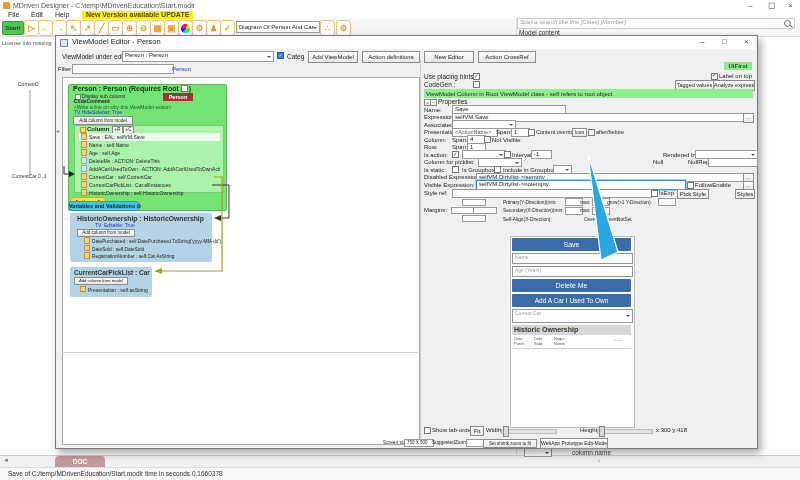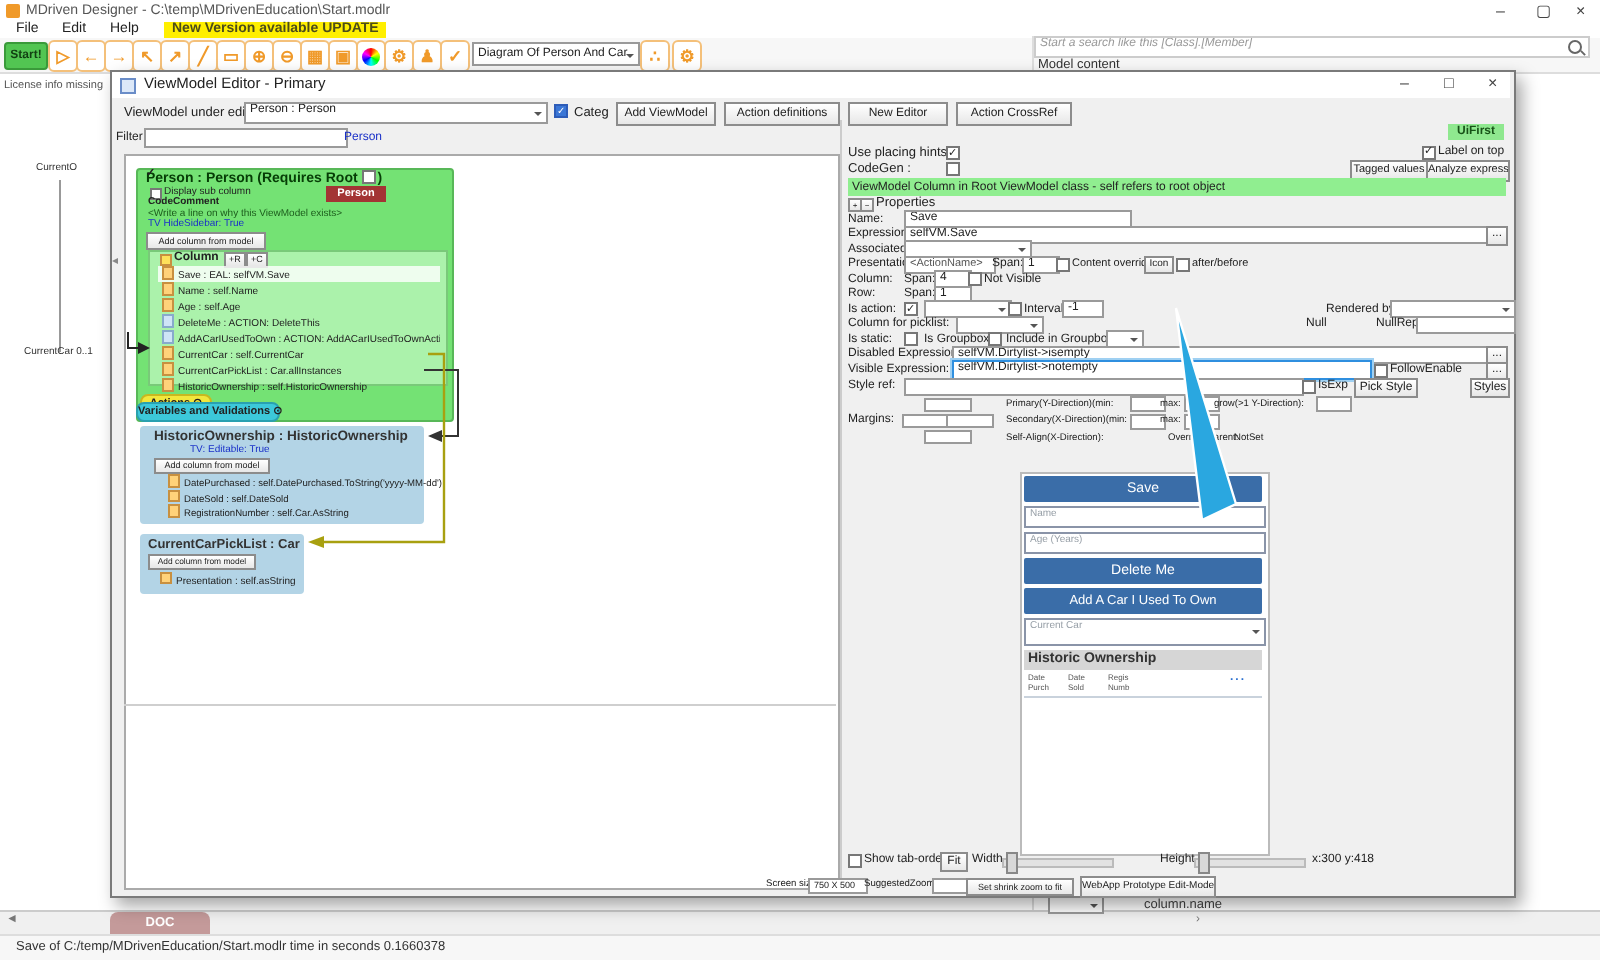--- a/index.html
+++ b/index.html
@@ -96,21 +96,21 @@
   <div class="abs" style="left:0;top:467px;width:800px;height:13px;background:#f7f7f7;border-top:1px solid #ddd"></div>
   <div class="abs t65" style="left:8px;top:470px;color:#333">Save of C:/temp/MDrivenEducation/Start.modlr time in seconds 0.1660378</div>
 
   <div class="inp combo" style="left:524px;top:448px;width:22px;height:7px"></div>
   <div class="abs t65" style="left:572px;top:449px;color:#444">column.name</div>
   <div class="abs t6" style="left:598px;top:457px;color:#777">›</div>
 
   <div class="abs" style="left:55px;top:35px;width:701px;height:412px;background:#f0f0f0;border:1px solid #7a7a7a;box-shadow:3px 4px 8px rgba(0,0,0,.35);z-index:10"></div>
   <div class="abs" style="left:56px;top:36px;width:699px;height:13px;background:#fff;z-index:11"></div>
   <div class="abs" style="left:60px;top:39px;width:6px;height:6px;border:1px solid #6a8dc8;background:#dce8f8;z-index:12"></div>
-  <div class="abs t75" style="left:72px;top:38px;z-index:12;color:#222">ViewModel Editor - Primary</div>
+  <div class="abs t75" style="left:72px;top:38px;z-index:12;color:#222">ViewModel Editor - Person</div>
   <div class="winbtn" style="left:700px;top:38px;z-index:12">–</div>
   <div class="winbtn" style="left:722px;top:38px;z-index:12">□</div>
   <div class="winbtn" style="left:744px;top:38px;z-index:12">×</div>
 
   <div class="abs t65" style="left:62px;top:53px;z-index:12">ViewModel under edit:</div>
   <div class="inp combo t65" style="left:122px;top:51px;width:146px;height:9px;z-index:12">Person : Person</div>
   <span class="cb bluecb" style="left:277px;top:52px;z-index:12"></span>
   <div class="abs t65" style="left:287px;top:53px;z-index:12">Categ</div>
   <div class="btn" style="left:308px;top:51px;width:48px;height:10px;line-height:10px;z-index:12">Add ViewModel</div>
   <div class="btn" style="left:362px;top:51px;width:56px;height:10px;line-height:10px;z-index:12">Action definitions</div>

